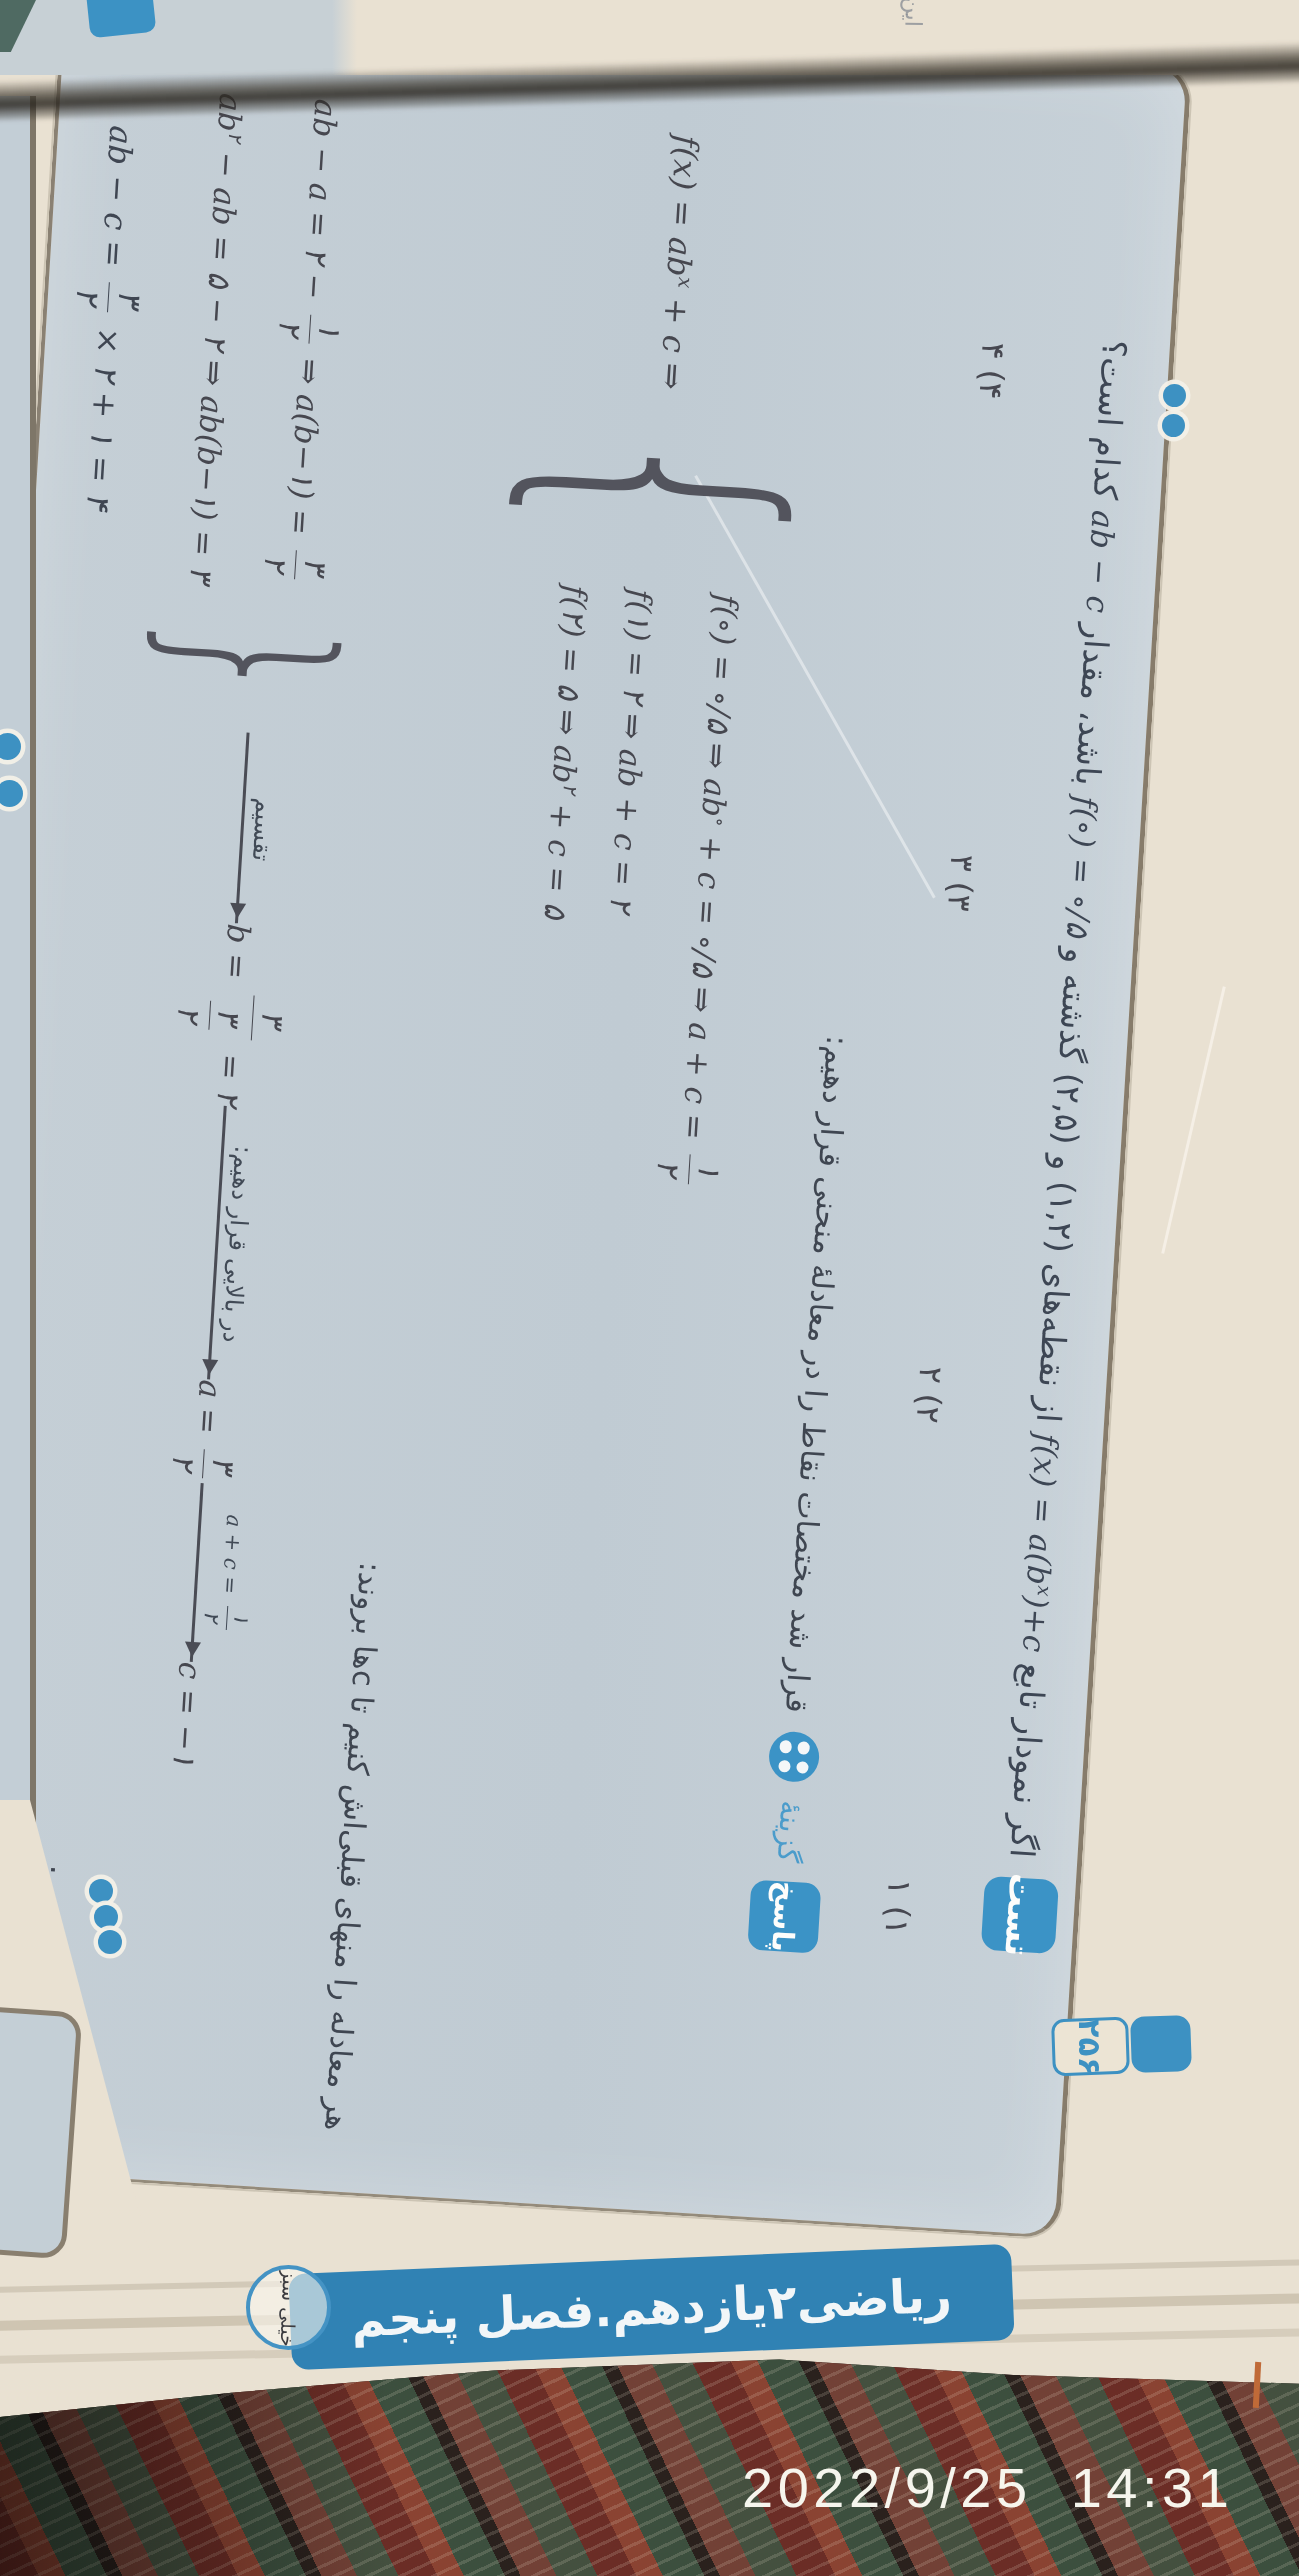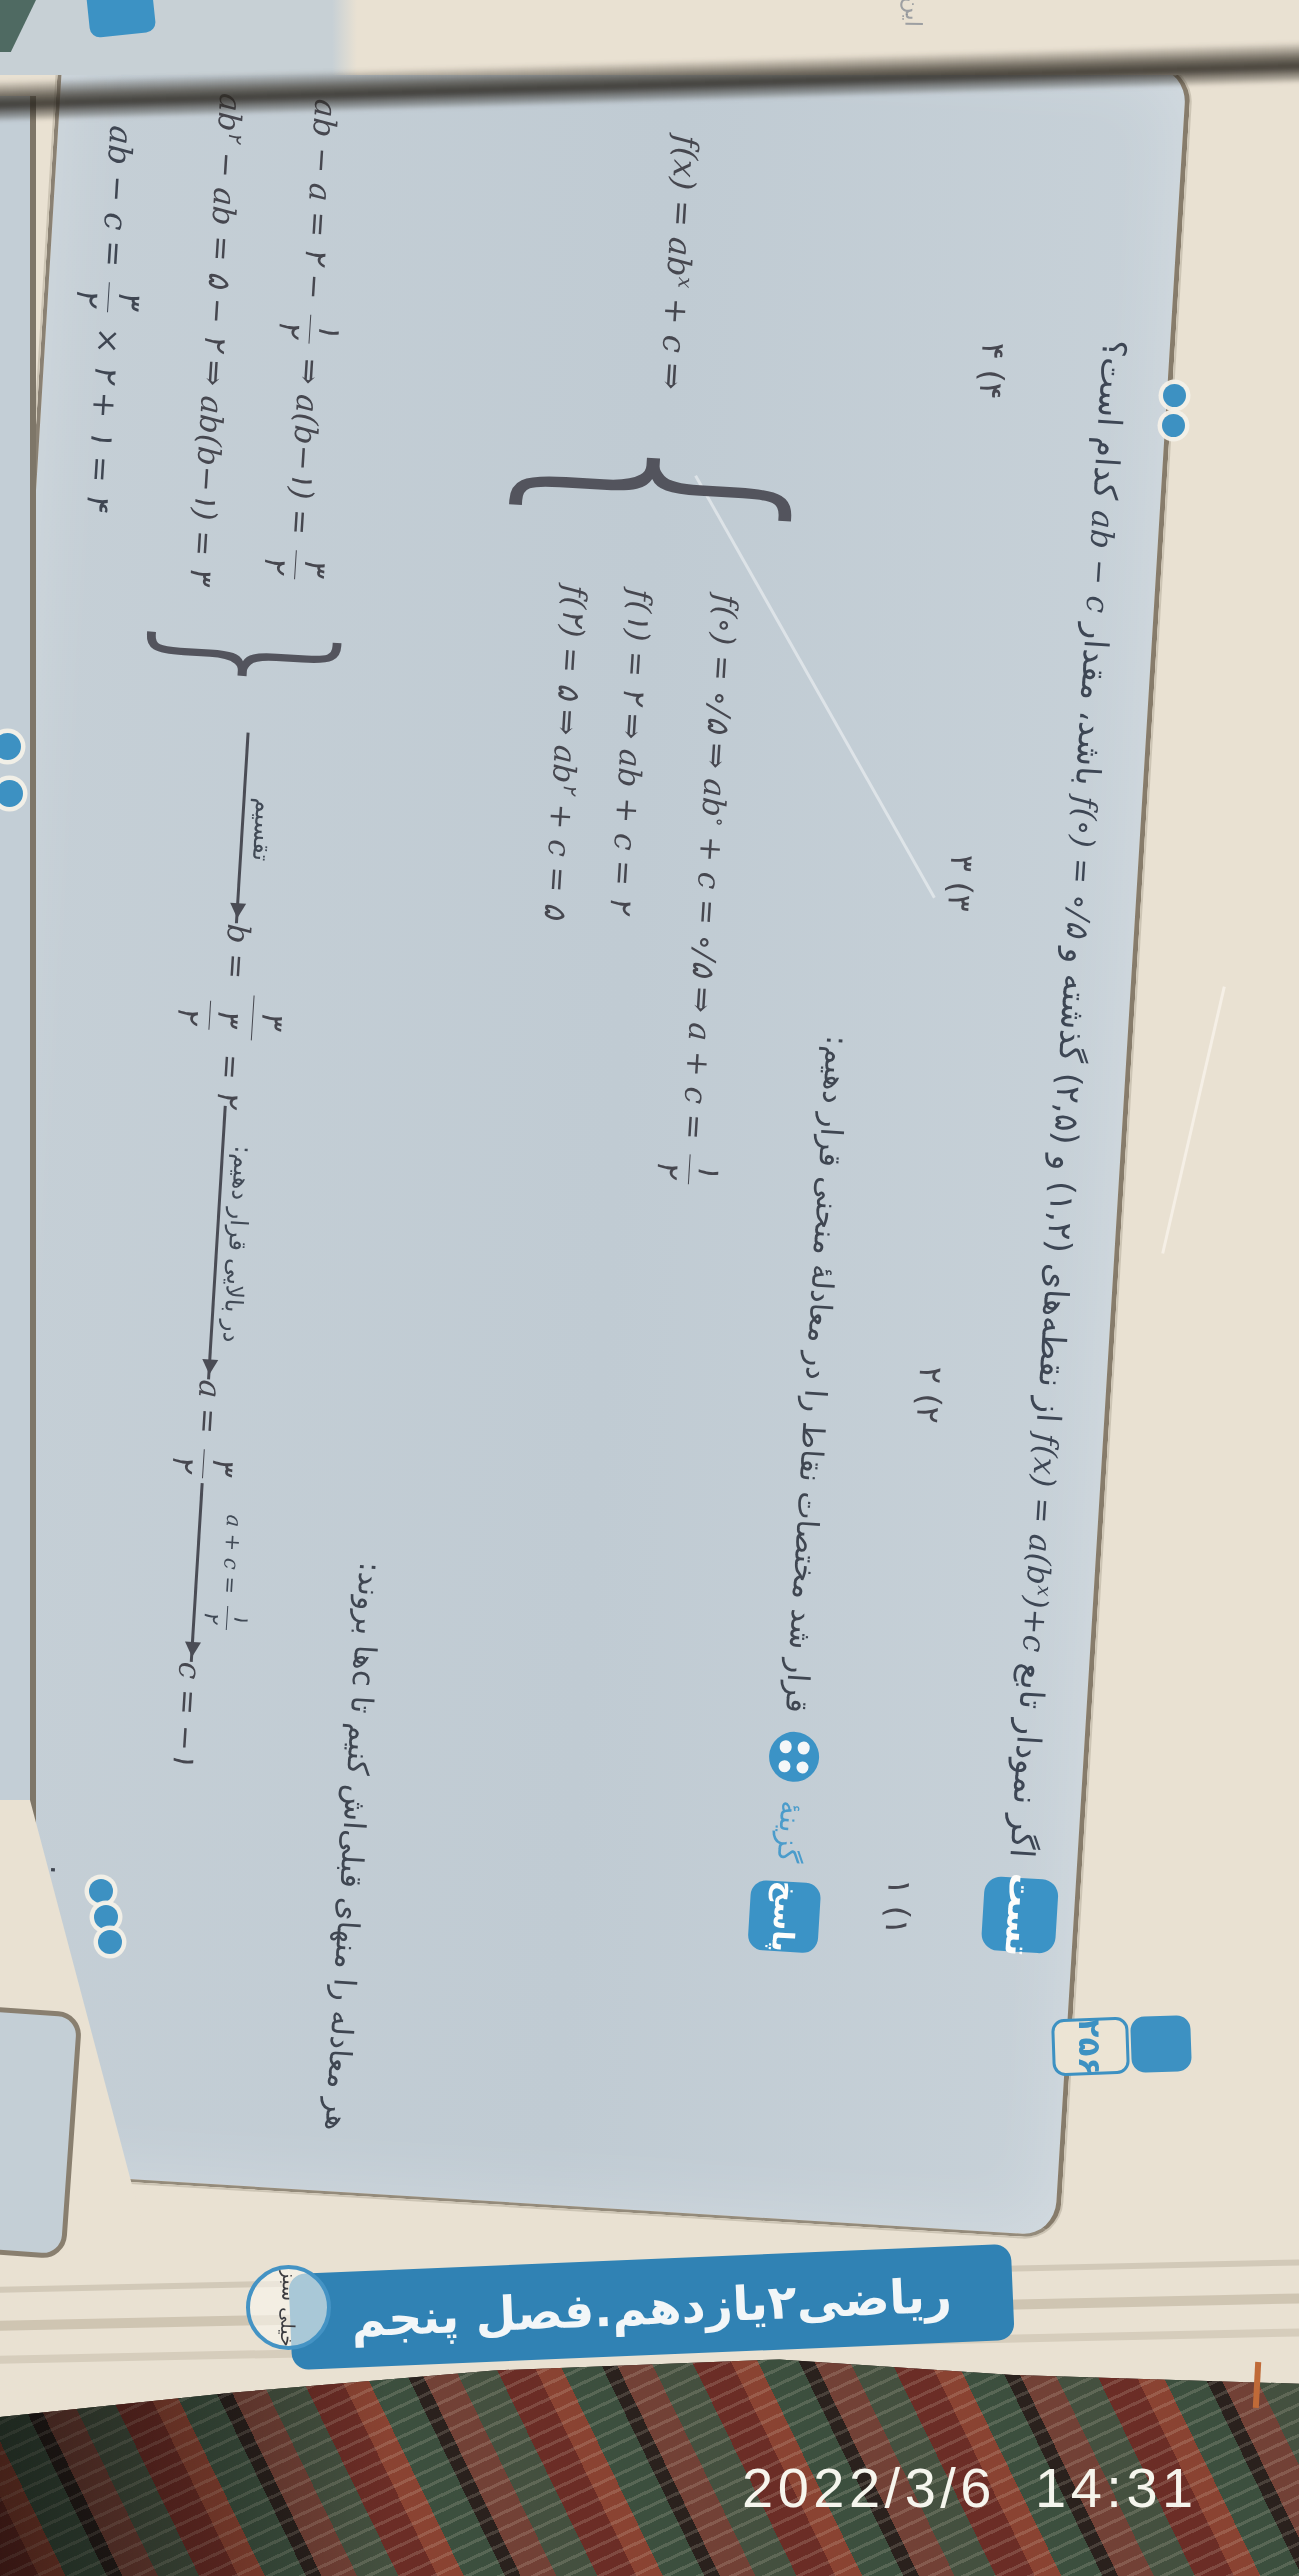--- a/index.html
+++ b/index.html
@@ -246,16 +246,16 @@
   <div class="logo">
       <span>خیلی سبز</span>
     </div>
   <div class="pagebadge">
       <span>۲۵۶</span>
     </div>
   <div class="pagetab"></div>
 
   <div class="carpet"></div>
   <div class="thread"></div>
-  <div class="timestamp">2022/3/6  14:31</div>
+  <div class="timestamp">2022/9/25  14:31</div>
 
 </div>
 
 
 </body></html>

